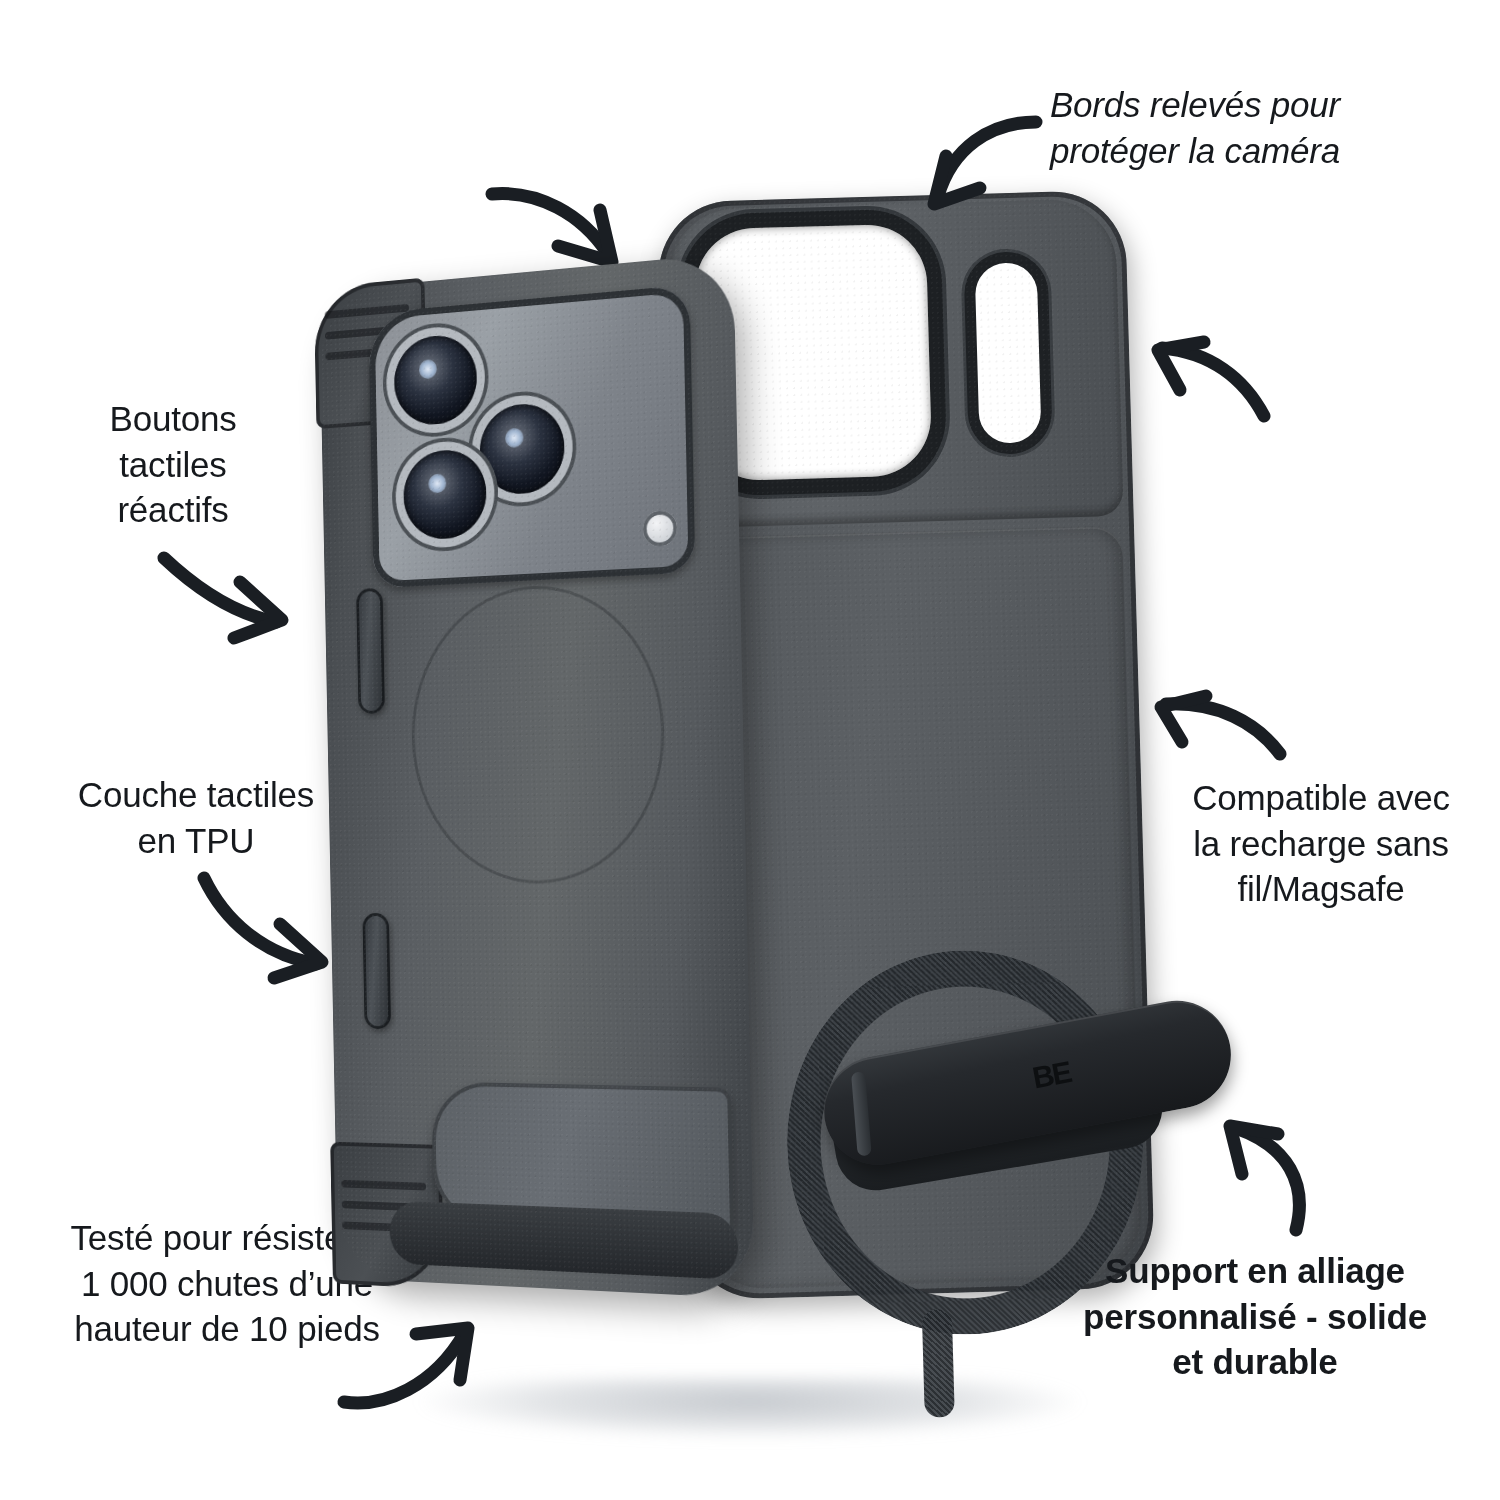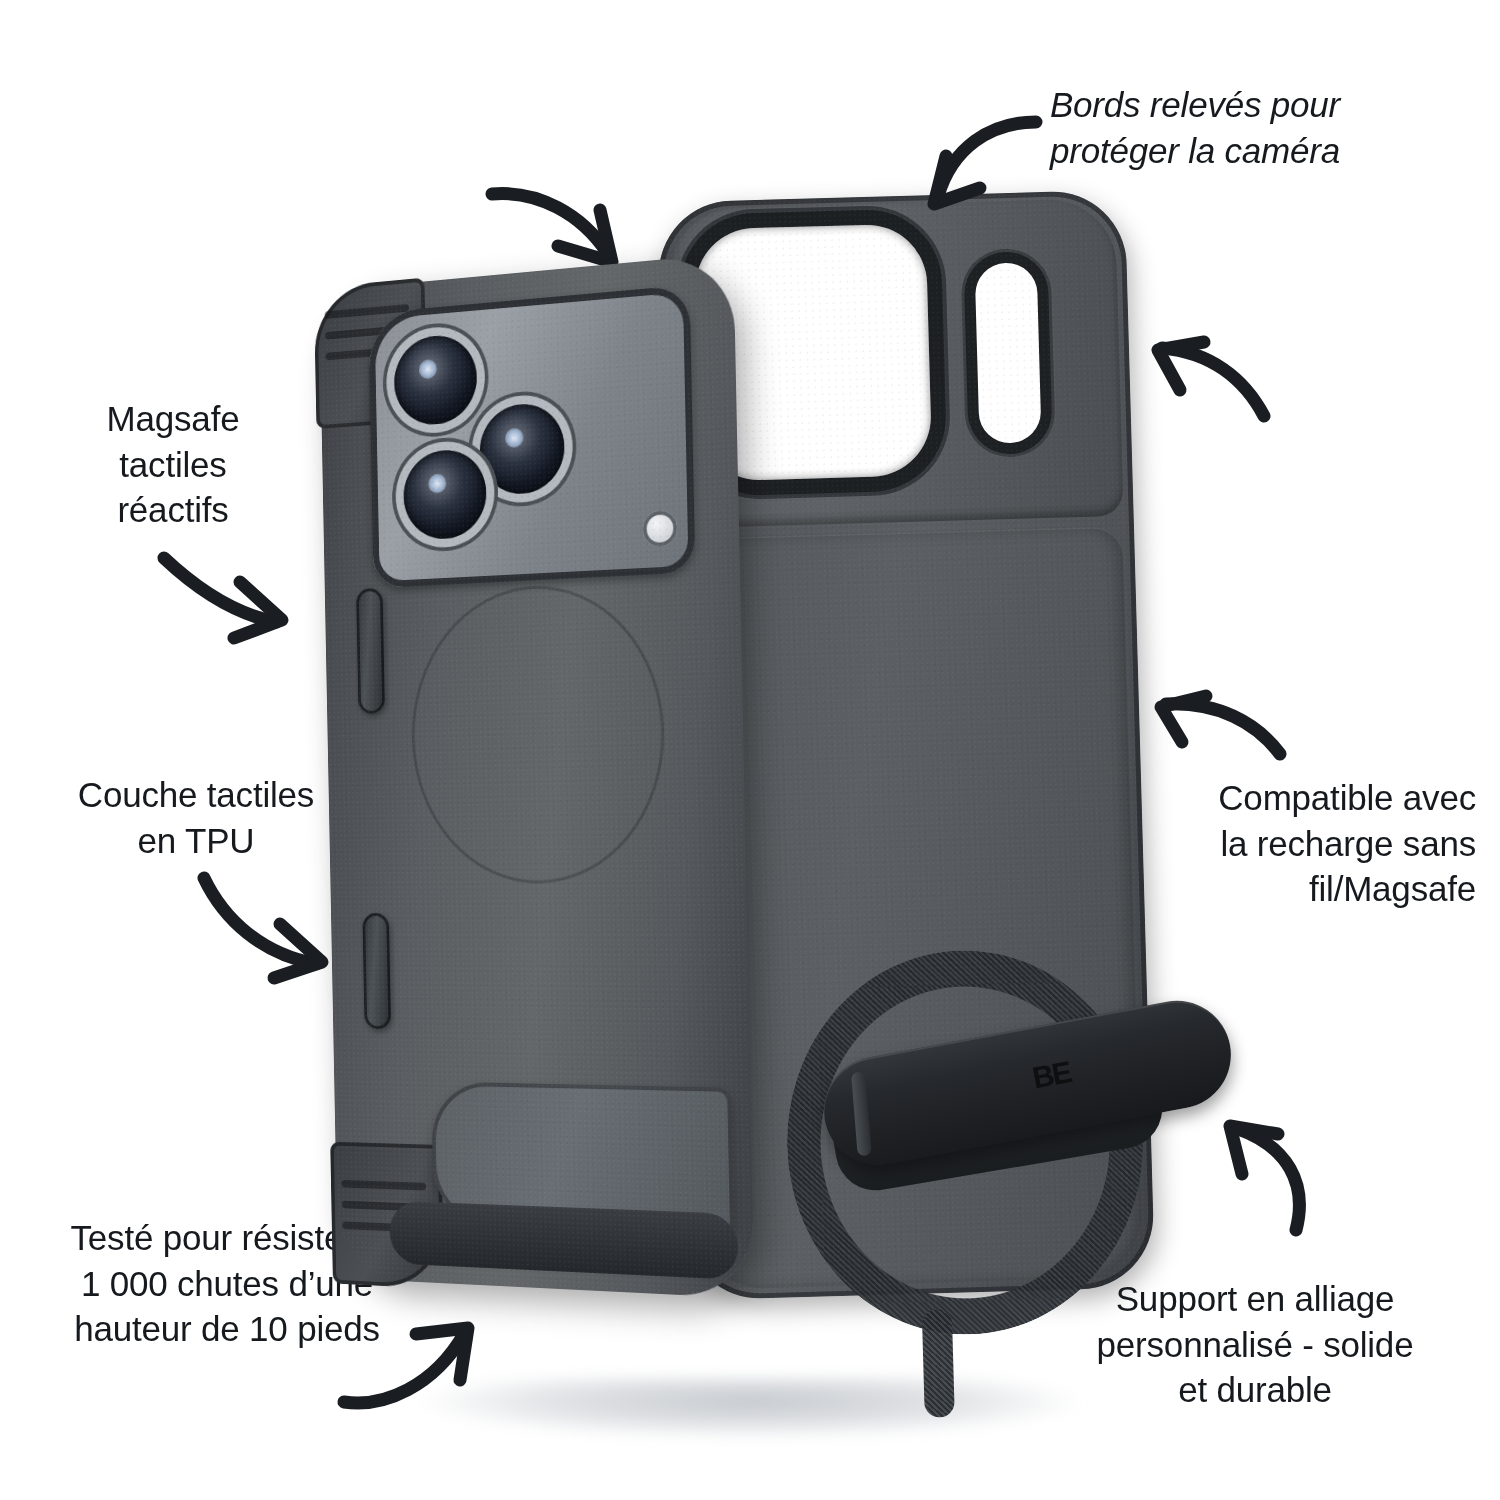--- a/index.html
+++ b/index.html
@@ -285,37 +285,37 @@
       <div class="side-btn" id="btn-power"></div>
       <div id="cl-stand-panel"></div>
       <div id="cl-bottom-lip"></div>
     </div>
   </div>
 
 
   <div class="callout" style="left:1010px; top:82px; width:370px;font-style:italic;">Bords relevés pour
 protéger la caméra</div>
 
-  <div class="callout" style="left:58px; top:396px; width:230px;">Magsafe
+  <div class="callout" style="left:58px; top:396px; width:230px;">Boutons
 tactiles
 réactifs</div>
 
 
   <div class="callout" style="left:46px; top:772px; width:300px;">Couche tactiles
 en TPU</div>
 
-  <div class="callout" style="left:1166px; top:775px; width:310px;text-align:right;">Compatible avec
+  <div class="callout" style="left:1166px; top:775px; width:310px;">Compatible avec
 la recharge sans
 fil/Magsafe</div>
 
   <div class="callout" style="left:42px; top:1215px; width:370px;">Testé pour résister à
 1 000 chutes d’une
 hauteur de 10 pieds</div>
 
-  <div class="callout" style="left:1070px; top:1276px; width:370px;">Support en alliage
+  <div class="callout" style="left:1070px; top:1248px; width:370px;font-weight:bold;">Support en alliage
 personnalisé - solide
 et durable</div>
 
   <div class="arrow" style="left:486px; top:184px;">
     <svg width="170" height="110" viewBox="0 0 170 110">
       <path d="M6,10 C52,6 96,30 122,70" stroke="#1a1e23" stroke-width="13" fill="none" stroke-linecap="round"></path>
       <path d="M72,62 L126,78 L114,26" stroke="#1a1e23" stroke-width="13" fill="none" stroke-linecap="round" stroke-linejoin="round"></path>
     </svg>
   </div>
 

